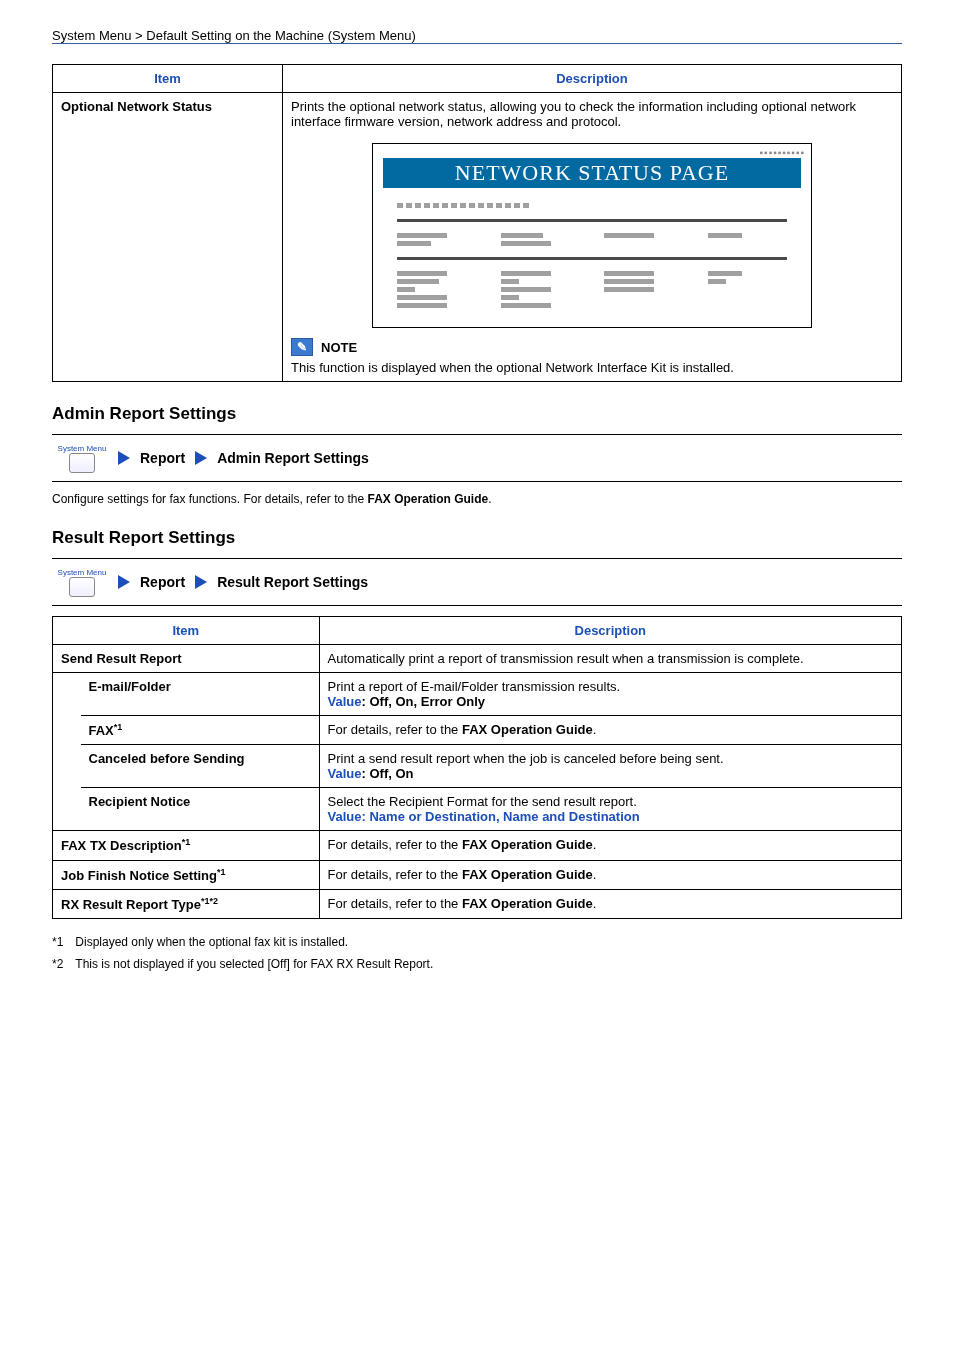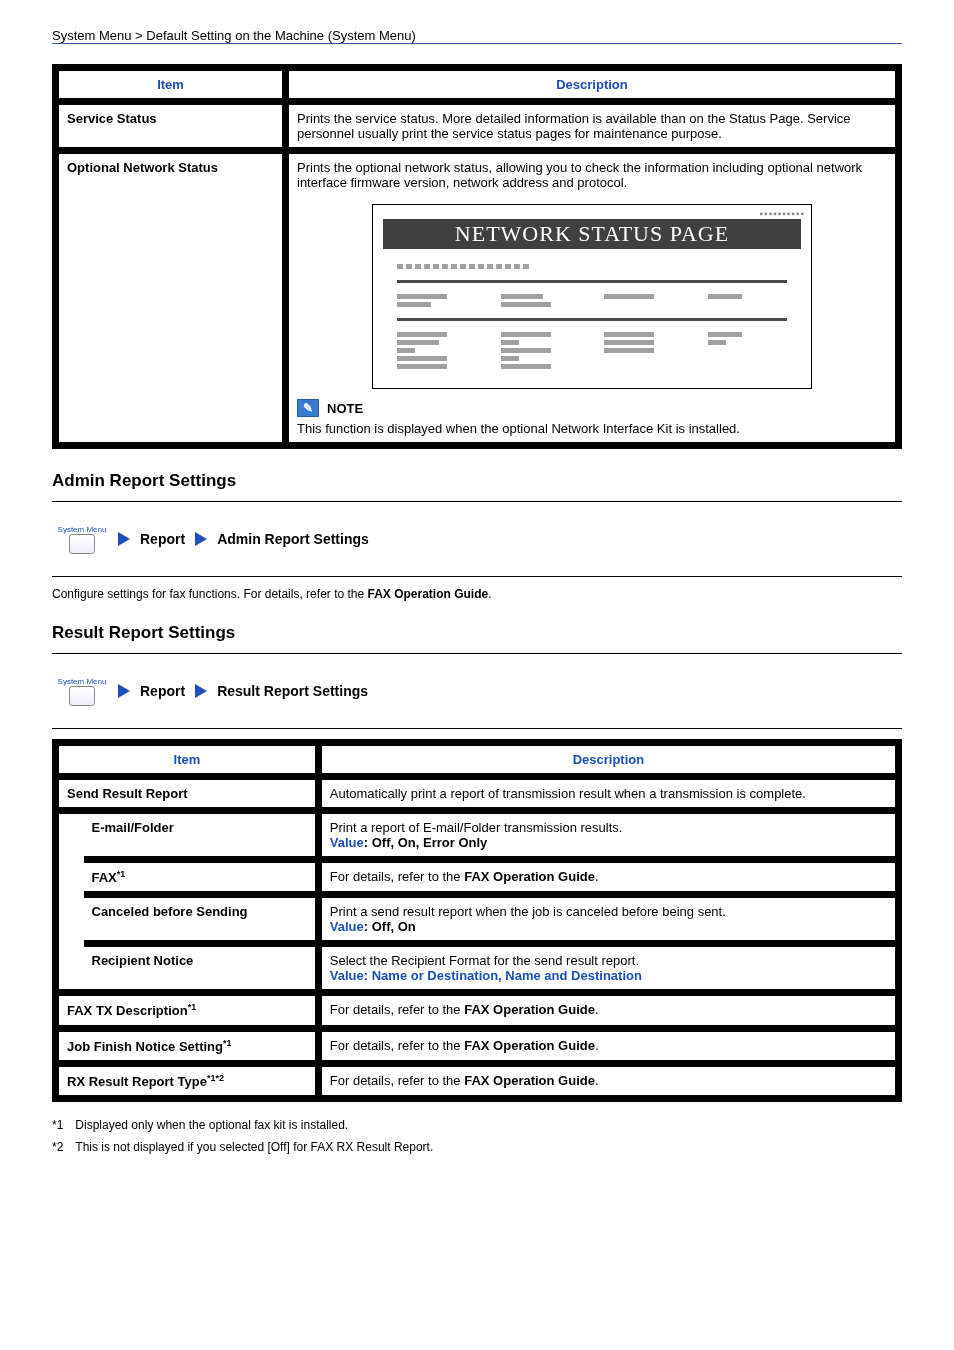--- a/index.html
+++ b/index.html
@@ -21,21 +21,21 @@
     height: 1px;
     background: #3b5fa0;
     border: 0;
     margin: 0 0 20px 0;
   }
   table.main {
     width: 100%;
     border-collapse: collapse;
   }
   table.main td, table.main th {
-    border: 7px solid #000000;
+    border: 1px solid #000000;
     padding: 6px 8px;
     vertical-align: top;
     font-size: 13px;
   }
   table.main th {
     color: #1d4fb8;
     background: #fff;
     font-weight: bold;
     text-align: center;
     padding: 6px 4px;
@@ -52,21 +52,21 @@
     background: #fff;
   }
   .status-top {
     text-align: right;
     padding: 3px 6px 0 0;
     font-size: 10px;
     letter-spacing: 1px;
     color: #8a8a8a;
   }
   .status-title {
-    background: #404040;
+    background: #0369a1;
     color: #fff;
     font-family: "Times New Roman", serif;
     font-size: 22px;
     text-align: center;
     padding: 2px 0;
     margin: 0 10px;
     letter-spacing: 1px;
   }
   .blocks {
     padding: 6px 24px 12px 24px;
@@ -113,21 +113,21 @@
     font-weight: bold;
   }
 
   .navpath {
     display: flex;
     align-items: center;
     gap: 10px;
     margin: 10px 0 10px 0;
     border-top: 1px solid #000;
     border-bottom: 1px solid #000;
-    padding: 20px 4px;
+    padding: 6px 4px;
   }
   .sys-icon {
     width: 52px; height: 34px;
     display: inline-flex;
     flex-direction: column;
     align-items: center;
     justify-content: center;
   }
   .sys-icon .txt { font-size: 8px; color: #1d4fb8; }
   .sys-icon .hand {
@@ -160,24 +160,20 @@
 
 <div class="page">
   <div class="breadcrumb">System Menu &gt; Default Setting on the Machine (System Menu)</div>
   <hr class="hr">
 
   <table class="main">
     <tbody>
         <tr>
       <th class="item-col">Item</th>
       <th>Description</th>
-    </tr>
-    <tr>
-      <td class="bold"><span style="font-weight:bold;">Service Status</span></td>
-      <td>Prints the service status. More detailed information is available than on the Status Page. Service personnel usually print the service status pages for maintenance purpose.</td>
     </tr>
     <tr>
       <td class="bold"><span style="font-weight:bold;">Optional Network Status</span></td>
       <td>
         <div>Prints the optional network status, allowing you to check the information including optional network interface firmware version, network address and protocol.</div>
         <div class="status-illustration">
           <div class="status-top">▪▪▪▪▪▪▪▪▪▪</div>
           <div class="status-title">NETWORK STATUS PAGE</div>
           <div class="blocks">
             <div style="display:flex; gap:3px; margin:6px 0;">

